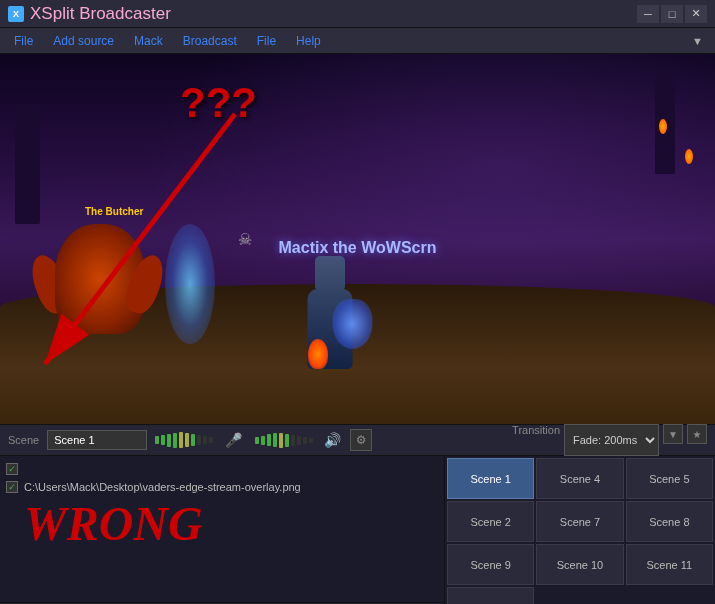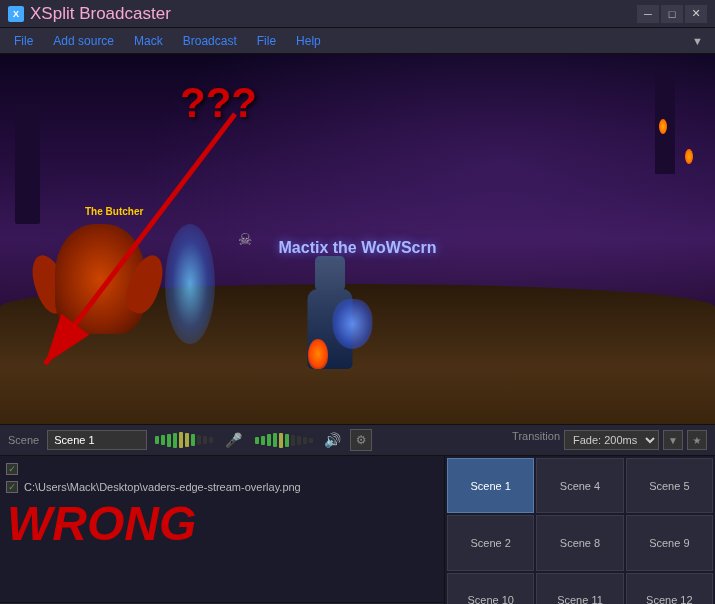--- a/index.html
+++ b/index.html
@@ -371,21 +371,21 @@
     }
     .transition-label {
       color: #888;
       font-size: 11px;
     }
     .transition-select {
       background: #333;
       border: 1px solid #555;
       color: #ccc;
       font-size: 11px;
-      height: 20px;
+      height: 32px;
       padding: 0 4px;
     }
     .transition-btn {
       width: 20px;
       height: 20px;
       background: #333;
       border: 1px solid #555;
       color: #888;
       cursor: pointer;
       display: flex;
@@ -439,23 +439,24 @@
       white-space: nowrap;
       overflow: hidden;
       text-overflow: ellipsis;
     }
 
     
     .wrong-text {
       font-size: 48px;
       font-weight: 900;
       color: #cc0000;
-      padding: 4px 7px;
+      padding: 4px 24px;
       line-height: 1;
       font-style: italic;
+      font-family: Liberation Serif, serif;
     }
 
     .sources-footer {
       background: #222233;
       height: 28px;
       display: flex;
       align-items: center;
       padding: 0 6px;
       gap: 8px;
       border-top: 1px solid #111;
@@ -635,20 +636,21 @@
         
       </div>
     </div>
 
     <div id="scenes-panel">
       <div class="scenes-grid">
       <button class="scene-btn active">Scene 1</button>
           <button class="scene-btn">Scene 4</button>
           <button class="scene-btn">Scene 5</button>
           <button class="scene-btn">Scene 2</button>
+          <button class="scene-btn">Scene 7</button>
           <button class="scene-btn">Scene 8</button>
           <button class="scene-btn">Scene 9</button>
           <button class="scene-btn">Scene 10</button>
           <button class="scene-btn">Scene 11</button>
           <button class="scene-btn">Scene 12</button>
         </div>
     </div>
 
   </div>
 </div>

